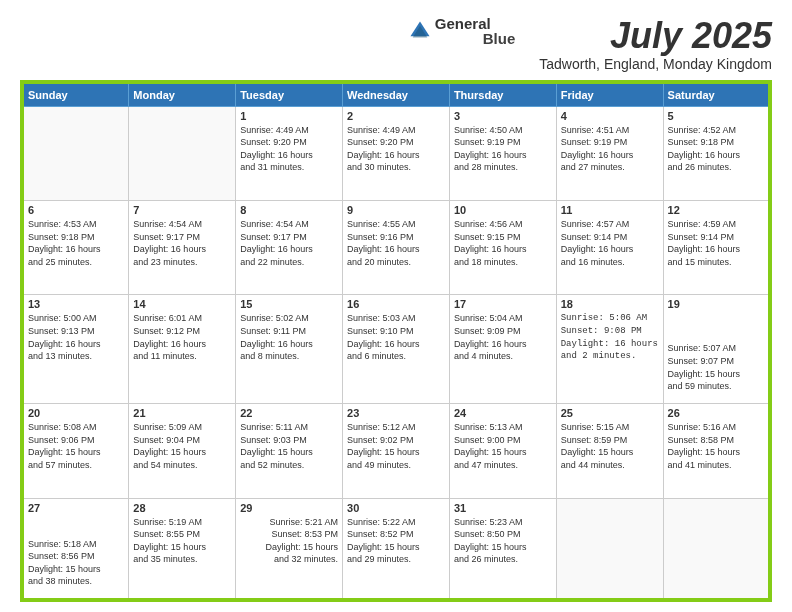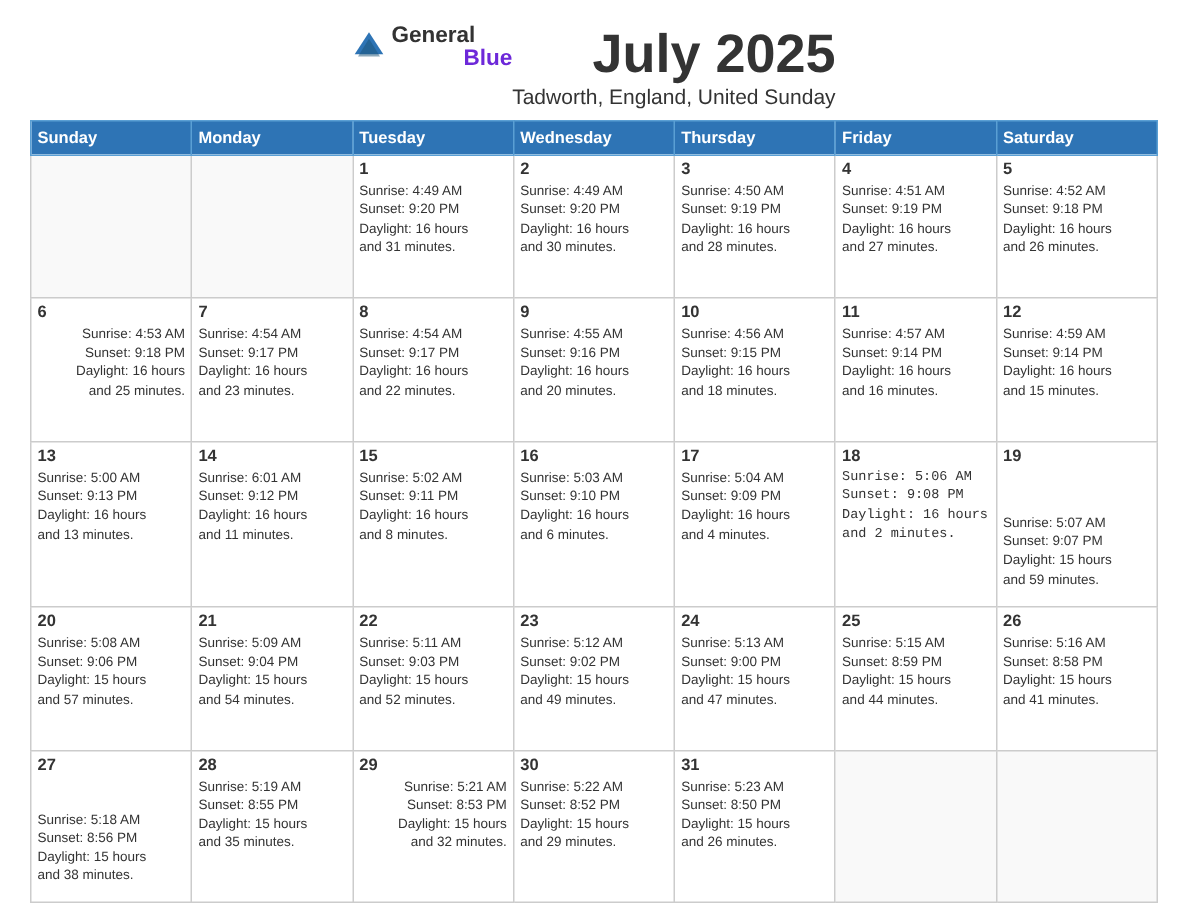--- a/index.html
+++ b/index.html
@@ -12,66 +12,68 @@
     }
     .page {
       width: 792px;
       height: 612px;
       padding: 16px 20px 10px 20px;
       display: flex;
       flex-direction: column;
     }
     .header {
       display: flex;
-      justify-content: center;
+      justify-content: flex-end;
       align-items: flex-start;
       margin-bottom: 8px;
+      gap: 24px;
     }
     .logo {
       display: flex;
       align-items: center;
     }
     .logo-text {
       display: flex;
       flex-direction: column;
       line-height: 1;
     }
     .logo-general {
       font-size: 15px;
       font-weight: bold;
       color: #333;
     }
     .logo-blue {
       font-size: 15px;
       font-weight: bold;
-      color: #6d28d9;
+      color: #404040;
       margin-left: 48px;
     }
     .logo-icon {
       width: 22px;
       height: 22px;
       margin-right: 4px;
     }
     .title-block {
       text-align: right;
     }
     .title-month {
       font-size: 36px;
       font-weight: bold;
       color: #333;
       line-height: 1.1;
+      font-style: italic;
     }
     .title-location {
       font-size: 14px;
       color: #333;
       font-weight: normal;
     }
     .calendar {
       flex: 1;
-      border: 1px solid #84cc16;
+      border: 4px solid #84cc16;
       border-collapse: collapse;
       width: 100%;
       table-layout: fixed;
     }
     .calendar th {
       background-color: #2e74b5;
       color: #fff;
       font-size: 11px;
       font-weight: bold;
       padding: 5px 4px;
@@ -113,21 +115,21 @@
         <polygon points="15,2 28,22 2,22" fill="#2e74b5"></polygon>
         <polygon points="15,8 25,24 5,24" fill="#1a5276" opacity="0.5"></polygon>
       </svg>
       <div class="logo-text">
         <span class="logo-general">General</span>
         <span class="logo-blue">Blue</span>
       </div>
     </div>
     <div class="title-block">
       <div class="title-month">July 2025</div>
-      <div class="title-location">Tadworth, England, United Sunday</div>
+      <div class="title-location">Tadworth, England, Monday Kingdom</div>
     </div>
   </div>
 
   <table class="calendar">
     <thead>
       <tr>
         <th>Sunday</th>
         <th>Monday</th>
         <th>Tuesday</th>
         <th>Wednesday</th>
@@ -172,21 +174,21 @@
             <span class="day-num">5</span>
             <div class="day-info" style="white-space: pre-line;">Sunrise: 4:52 AM
 Sunset: 9:18 PM
 Daylight: 16 hours
 and 26 minutes.</div>
           </td>
         </tr>
         <tr>
           <td>
             <span class="day-num">6</span>
-            <div class="day-info" style="white-space: pre-line; text-align: right;">Sunrise: 4:53 AM
+            <div class="day-info" style="white-space: pre-line;">Sunrise: 4:53 AM
 Sunset: 9:18 PM
 Daylight: 16 hours
 and 25 minutes.</div>
           </td>
           <td>
             <span class="day-num">7</span>
             <div class="day-info" style="white-space: pre-line;">Sunrise: 4:54 AM
 Sunset: 9:17 PM
 Daylight: 16 hours
 and 23 minutes.</div>

